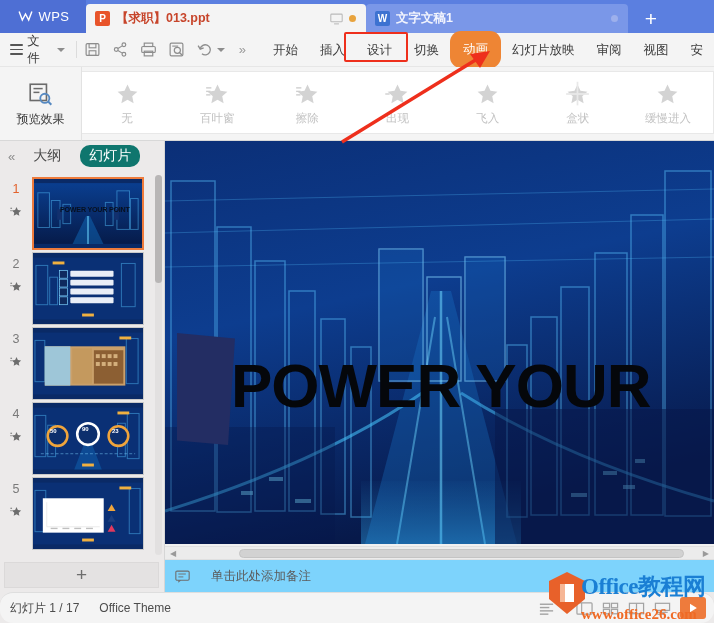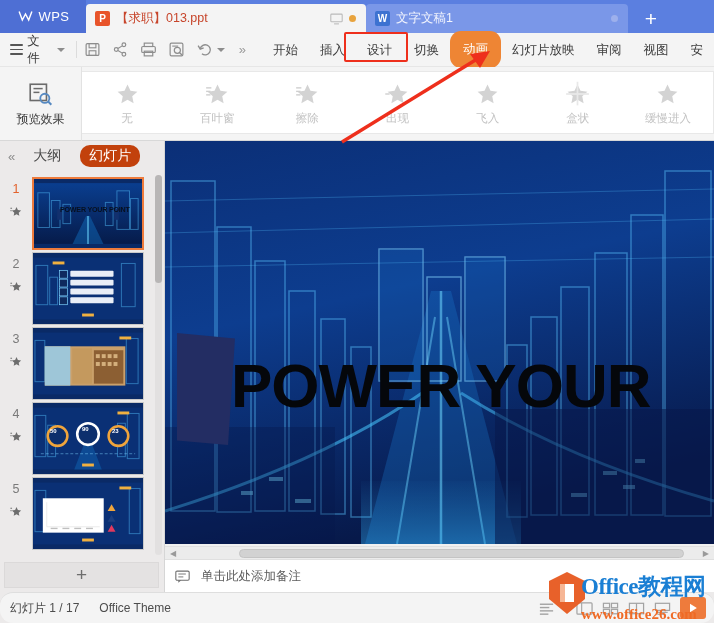--- a/index.html
+++ b/index.html
@@ -28,21 +28,21 @@
     border-top-left-radius: 4px; border-top-right-radius: 4px;
     position: relative; min-width: 0;
   }
   .doc-tab.active { background: #f4f4f4; color: #c7452b; }
   .doc-tab.inactive { background: #7a97e8; color: #f2f4fd; }
   .tab-app-ic { width: 15px; height: 15px; flex: 0 0 15px; border-radius: 2px;
     display:flex; align-items:center; justify-content:center; font-size:10px;
     font-weight: bold; color: #fff; }
   .tab-app-ic.ppt { background: #e8542a; }
   .tab-app-ic.doc { background: #3d72d1; }
-  .tab-label { white-space: nowrap; overflow: hidden; }
+  .tab-label { white-space: nowrap; overflow: hidden; font-weight: bold; }
   .tab-spacer { flex: 1 1 auto; min-width: 8px; }
   .tab-mon-ic { width: 13px; height: 12px; opacity: .55; }
   .tab-dot { width: 7px; height: 7px; border-radius: 50%; }
   .doc-tab.active .tab-dot { background: #e8a33d; }
   .doc-tab.inactive .tab-dot { background: #9db0ec; }
   .tab-plus {
     width: 46px; height: 29px; display: flex; align-items: center;
     justify-content: center; color: #fff; font-size: 21px; font-weight: 300;
   }
 
@@ -104,21 +104,21 @@
 
   
   .leftpanel {
     position: absolute; left: 0; top: 141px; width: 165px; height: 451px;
     background: #eceaea; border-right: 1px solid #d6d6d6;
   }
   .lp-head { height: 30px; display: flex; align-items: center; gap: 10px;
     padding-left: 8px; }
   .collapse-ic { font-size: 13px; color: #8c8c8c; letter-spacing: -1px; }
   .lp-tab { font-size: 14px; color: #4a4a4a; padding: 2px 9px; border-radius: 10px; }
-  .lp-tab.sel { background: #c2410c; color: #fff; }
+  .lp-tab.sel { background: #0f766e; color: #fff; }
   .thumbs { position: absolute; left: 0; top: 30px; width: 164px; height: 388px;
     overflow: hidden; background: #eceaea; }
   .thumb-row { display: flex; align-items: flex-start; padding: 6px 0 0 0; height: 75px; }
   .thumb-meta { width: 32px; display: flex; flex-direction: column;
     align-items: center; padding-top: 5px; gap: 9px; }
   .thumb-num { font-size: 12.5px; color: #7a7a7a; }
   .thumb-num.sel { color: #e2622c; }
   .anim-star { width: 13px; height: 13px; }
   .thumb-img { width: 112px; height: 73px; border: 1px solid #c9c9c9;
     position: relative; overflow: hidden; background: #0a2a66; }
@@ -158,21 +158,21 @@
     position: absolute; left: 165px; top: 546px; width: 549px; height: 13px;
     background: #ececec; border-top: 1px solid #e0e0e0;
   }
   .hscroll-th { position: absolute; left: 74px; top: 2px; width: 445px; height: 9px;
     background: #d2d2d2; border-radius: 5px; border: 1px solid #c4c4c4; }
   .hs-arrow { position: absolute; top: 2px; font-size: 8px; color: #9a9a9a; }
 
   
   .notes {
     position: absolute; left: 165px; top: 559px; width: 549px; height: 33px;
-    background: #ffffff; display: flex; align-items: center; gap: 11px;
+    background: #7dd3fc; display: flex; align-items: center; gap: 21px;
     padding-left: 10px; border-top: 1px solid #e0e0e0;
   }
   .note-ic { width: 15px; height: 13px; }
   .note-txt { font-size: 12.5px; color: #5b5b5b; }
 
   
   .statusbar {
     position: absolute; left: 0; top: 592px; width: 714px; height: 31px;
     background: #f4f4f4; border-top: 1px solid #dedede;
     display: flex; align-items: center; border-radius: 13px;

